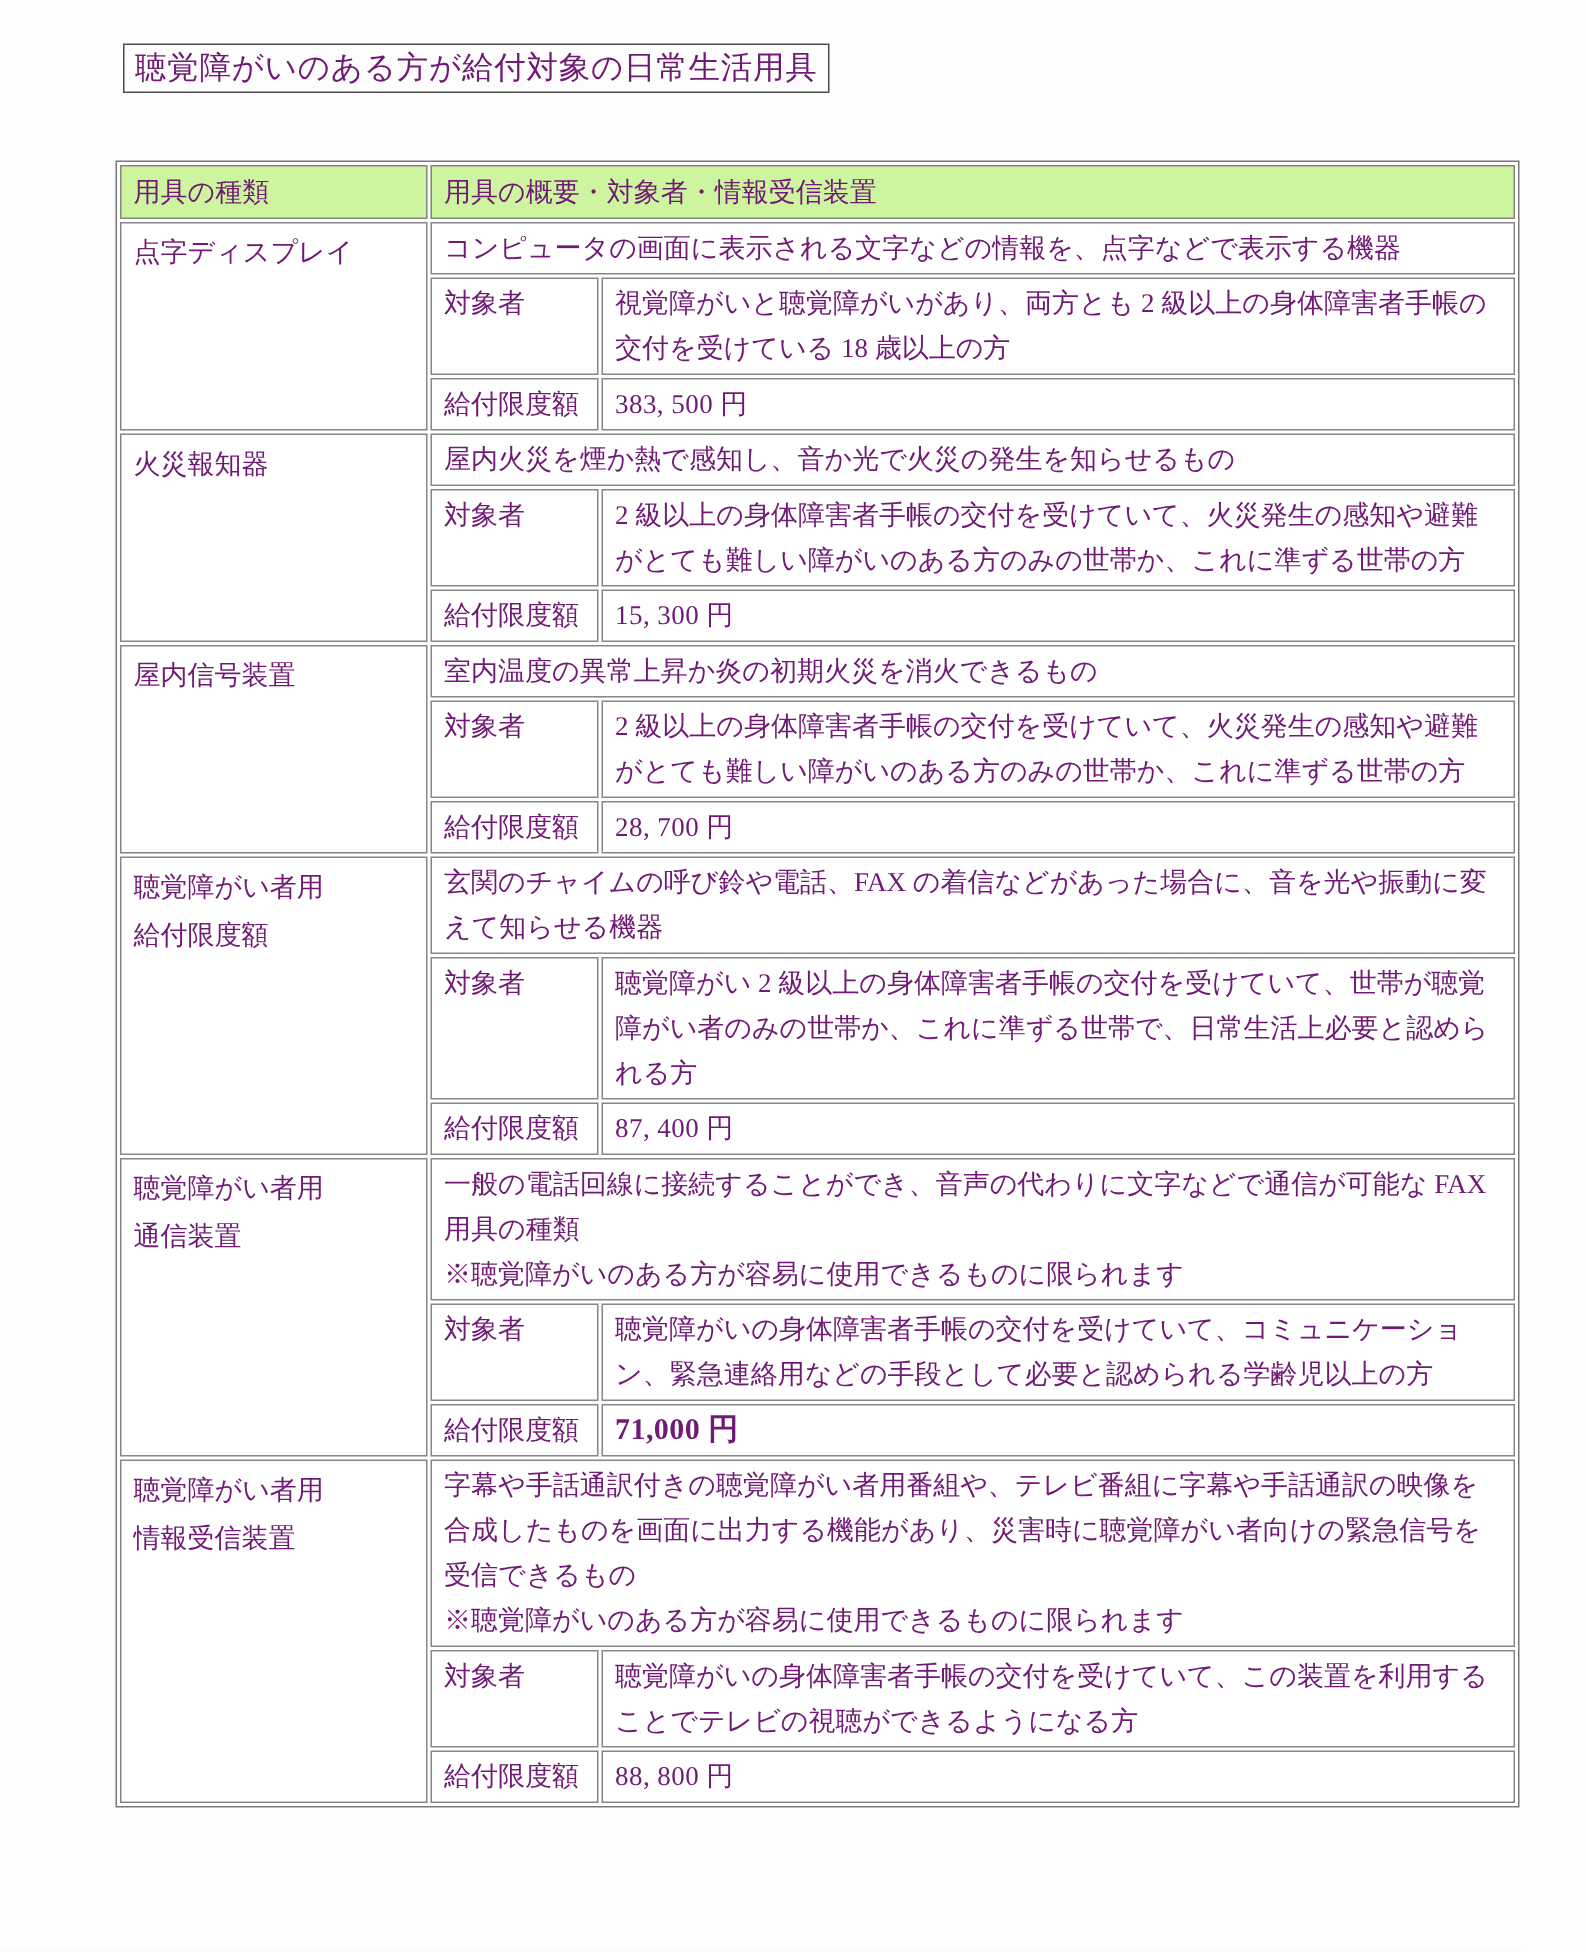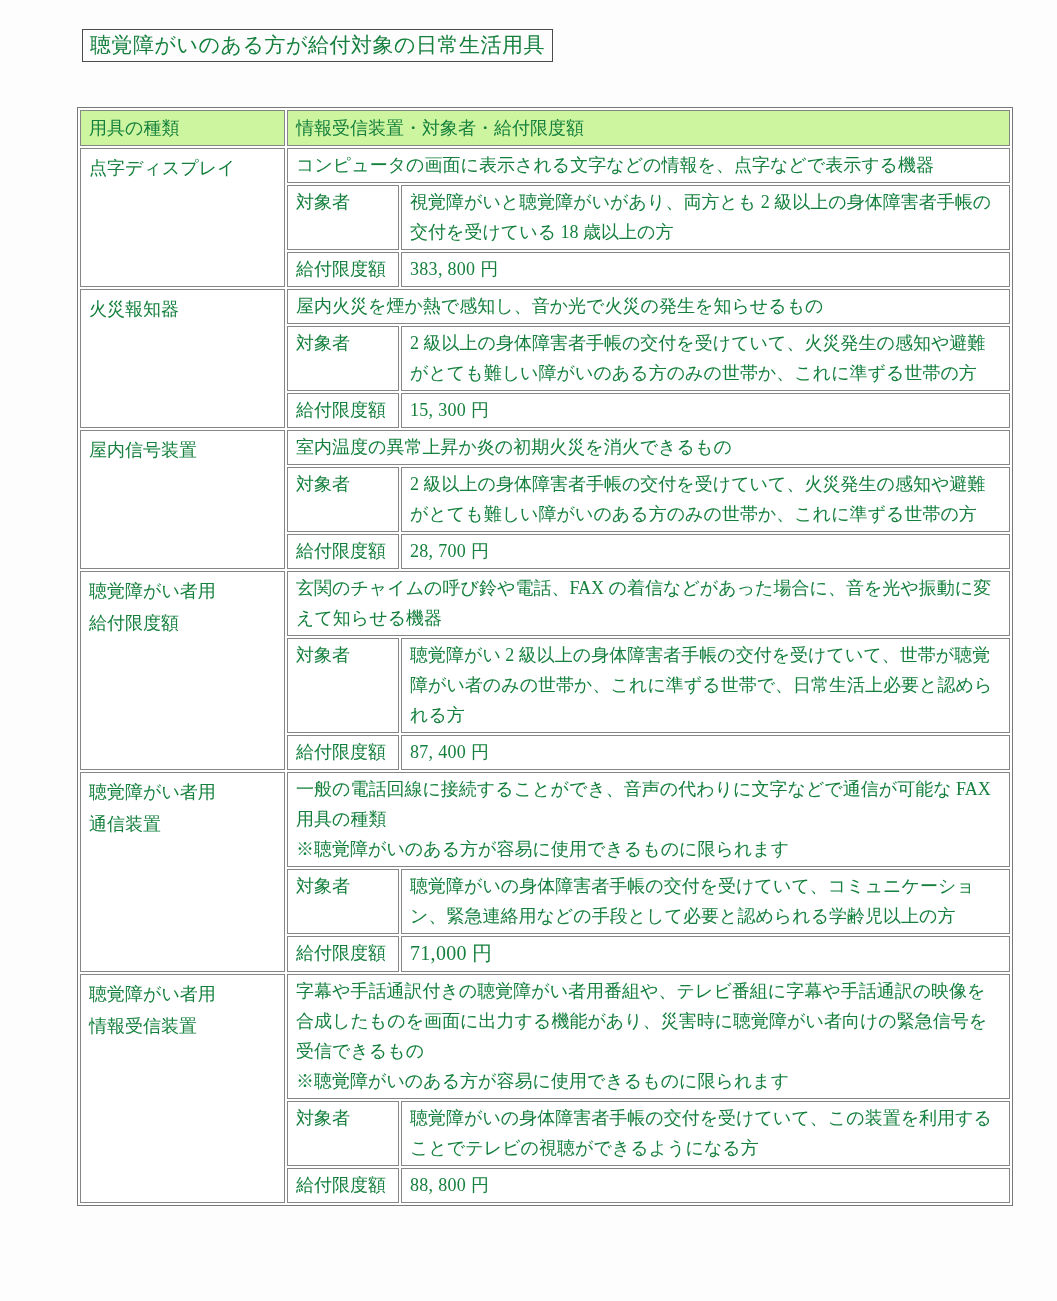--- a/index.html
+++ b/index.html
@@ -6,21 +6,21 @@
     margin: 0;
     padding: 0;
     background: #f4f4f4;
   }
   .page {
     position: relative;
     width: 1057px;
     height: 1301px;
     background: #fdfdfd;
     font-family: "Liberation Serif", "DejaVu Serif", serif;
-    color: #15803d;
+    color: #701a75;
     overflow: hidden;
   }
   .doc-title {
     display: inline-block;
     margin: 29px 0 0 82px;
     border: 1px solid #4c4c4c;
     padding: 2px 7px 3px 7px;
     font-size: 21px;
     letter-spacing: 0.5px;
     line-height: 26px;
@@ -45,57 +45,57 @@
     padding: 1px 11px 2px 8px;
     word-break: break-all;
   }
   td.head {
     background: #cdf49f;
     padding: 2px 8px;
   }
   td.name-cell { padding-top: 3px; }
   .name-line { line-height: 32px; }
   td.limit-value { letter-spacing: 0.3px; }
-  td.limit-value.lg .amt { font-size: 20px; }
+  td.limit-value.lg .amt { font-size: 20px; font-weight: bold; }
 </style>
 </head>
 <body>
 
 <div class="page">
 
   <div class="doc-title">聴覚障がいのある方が給付対象の日常生活用具</div>
 
   <table class="benefit-table">
     <colgroup>
       <col class="c-name">
         <col class="c-label">
         <col class="c-detail">
     </colgroup>
 
     <tbody>
         <tr>
       <td class="head">用具の種類</td>
-      <td class="head" colspan="2">情報受信装置・対象者・給付限度額</td>
+      <td class="head" colspan="2">用具の概要・対象者・情報受信装置</td>
     </tr>
 
     <tr>
       <td class="name-cell" rowspan="3">
         <div class="name-line">点字ディスプレイ</div>
       </td>
       <td colspan="2">
         <div>コンピュータの画面に表示される文字などの情報を、点字などで表示する機器</div>
       </td>
     </tr>
     <tr>
       <td>対象者</td>
       <td>視覚障がいと聴覚障がいがあり、両方とも 2 級以上の身体障害者手帳の交付を受けている 18 歳以上の方</td>
     </tr>
     <tr>
       <td>給付限度額</td>
-      <td class="limit-value"><span class="amt">383, 800 円</span></td>
+      <td class="limit-value"><span class="amt">383, 500 円</span></td>
     </tr>
 
     <tr>
       <td class="name-cell" rowspan="3">
         <div class="name-line">火災報知器</div>
       </td>
       <td colspan="2">
         <div>屋内火災を煙か熱で感知し、音か光で火災の発生を知らせるもの</div>
       </td>
     </tr>

